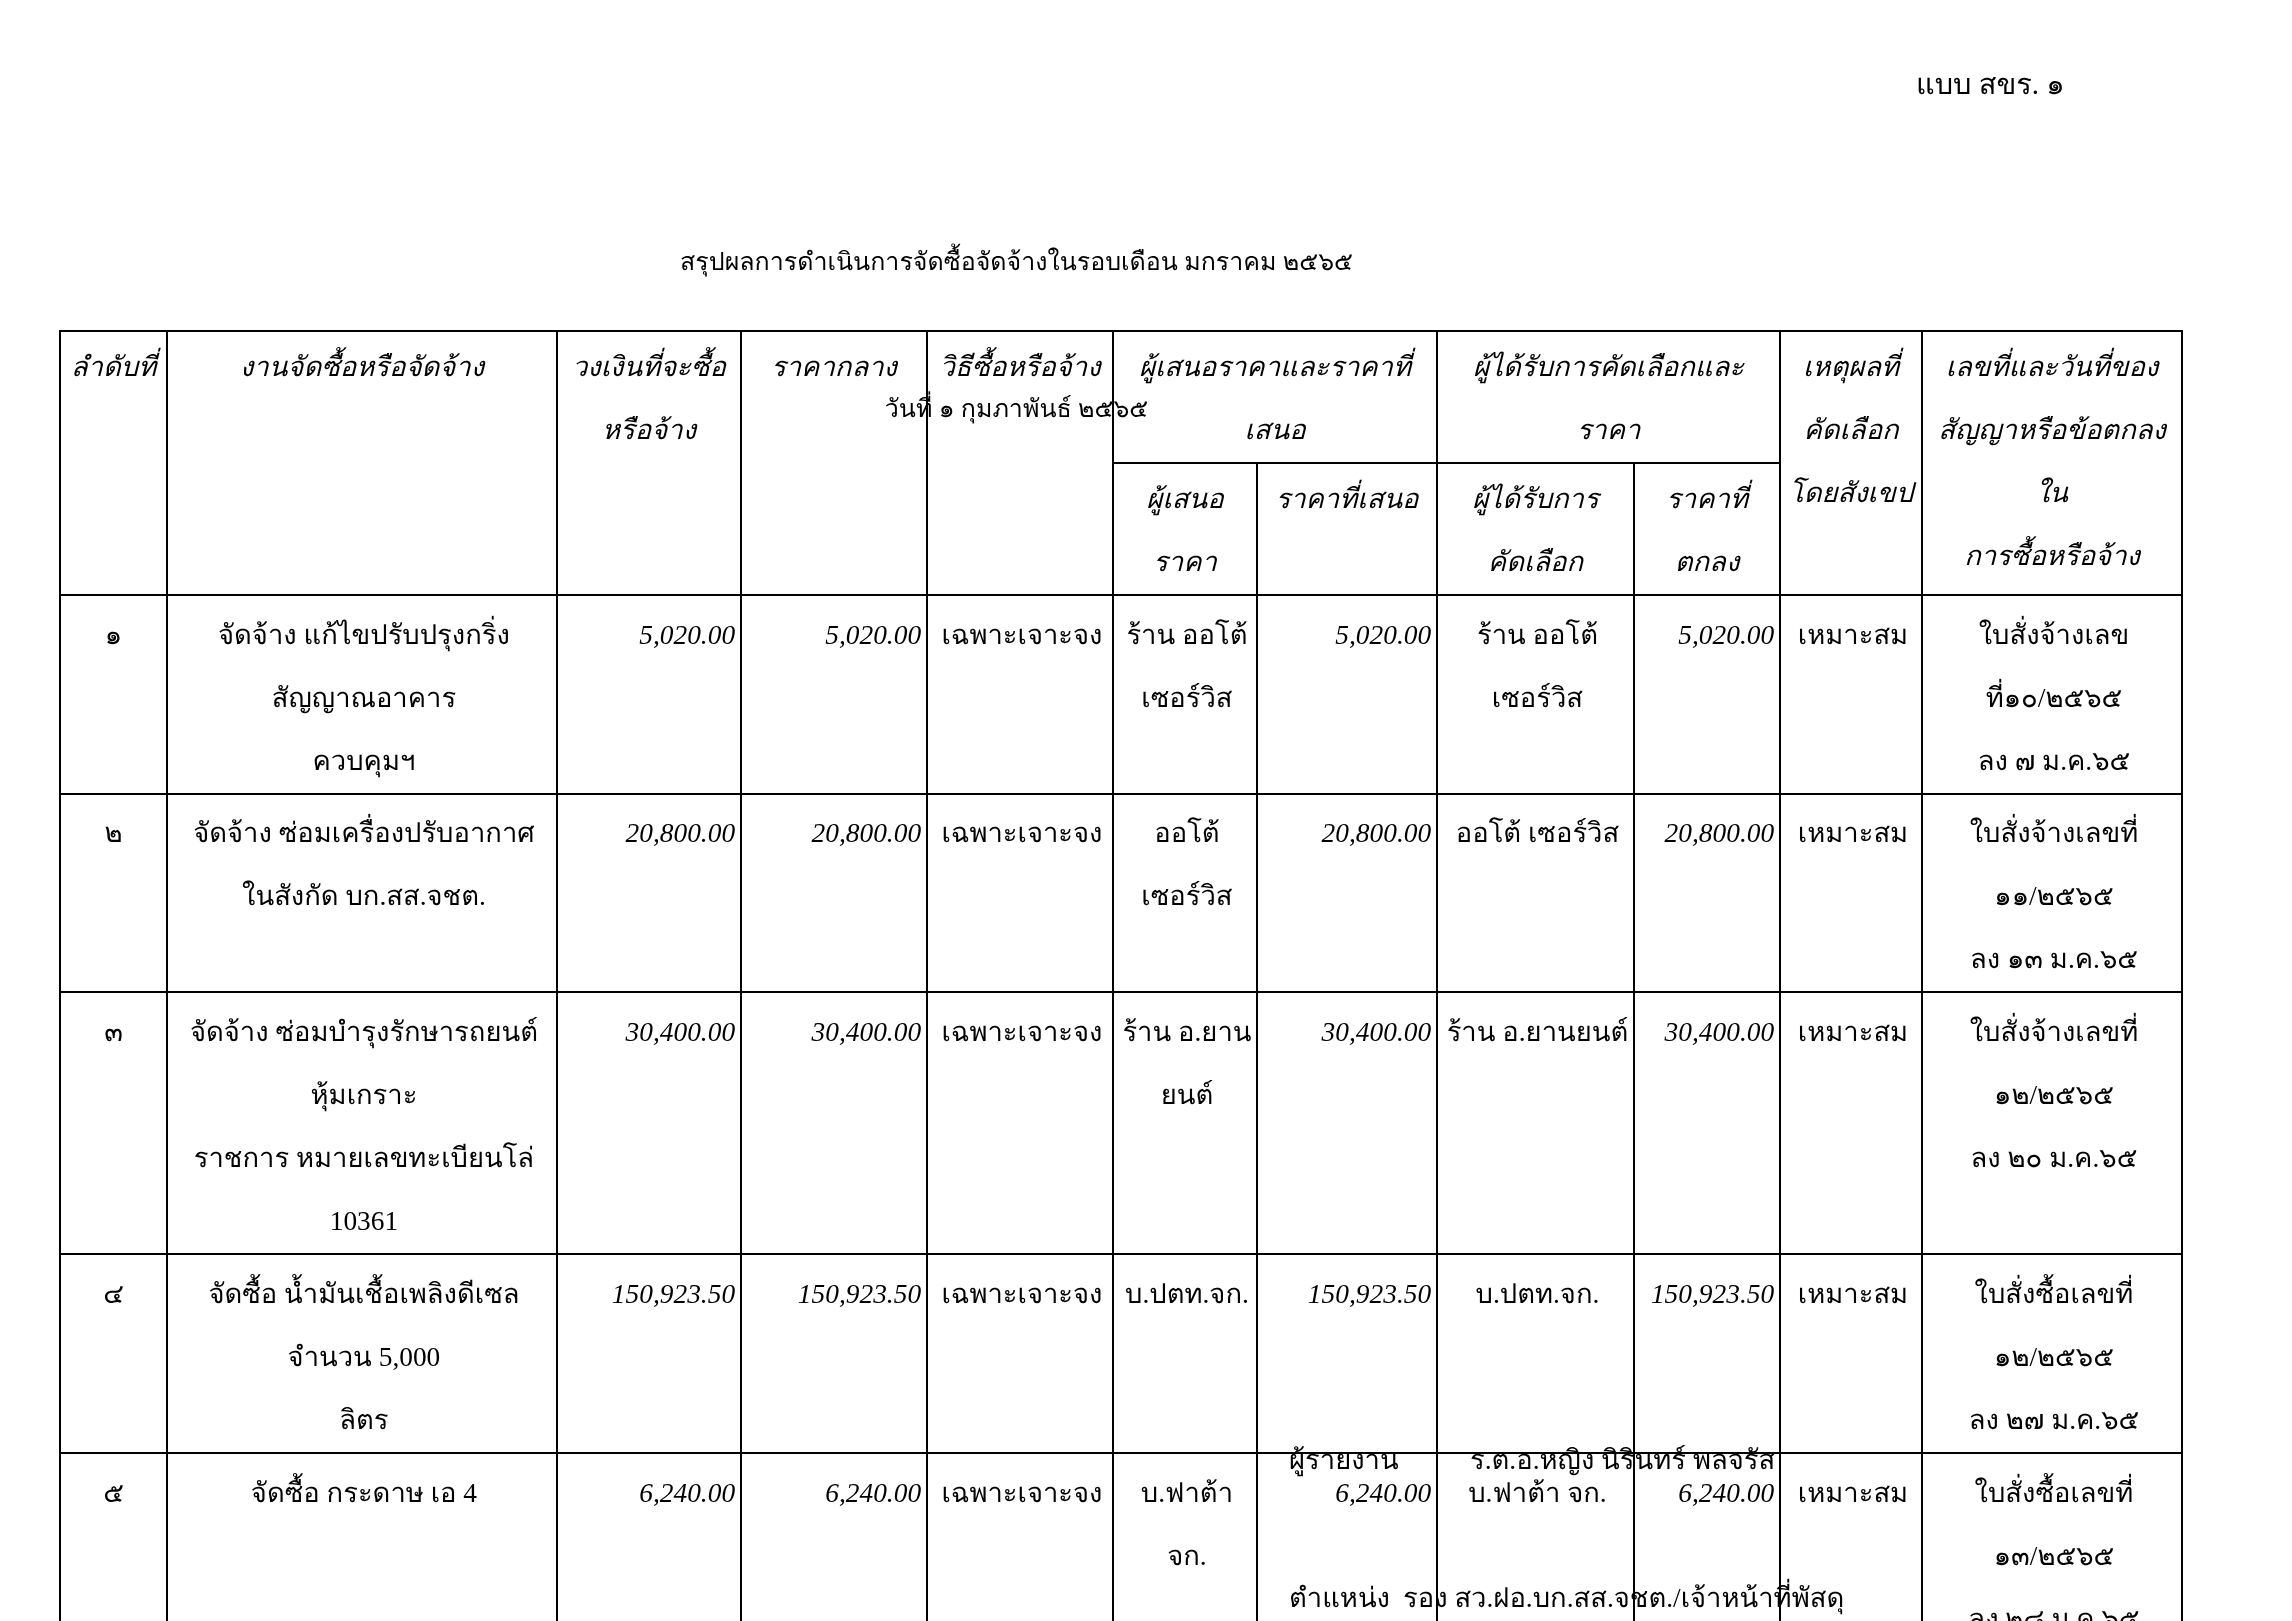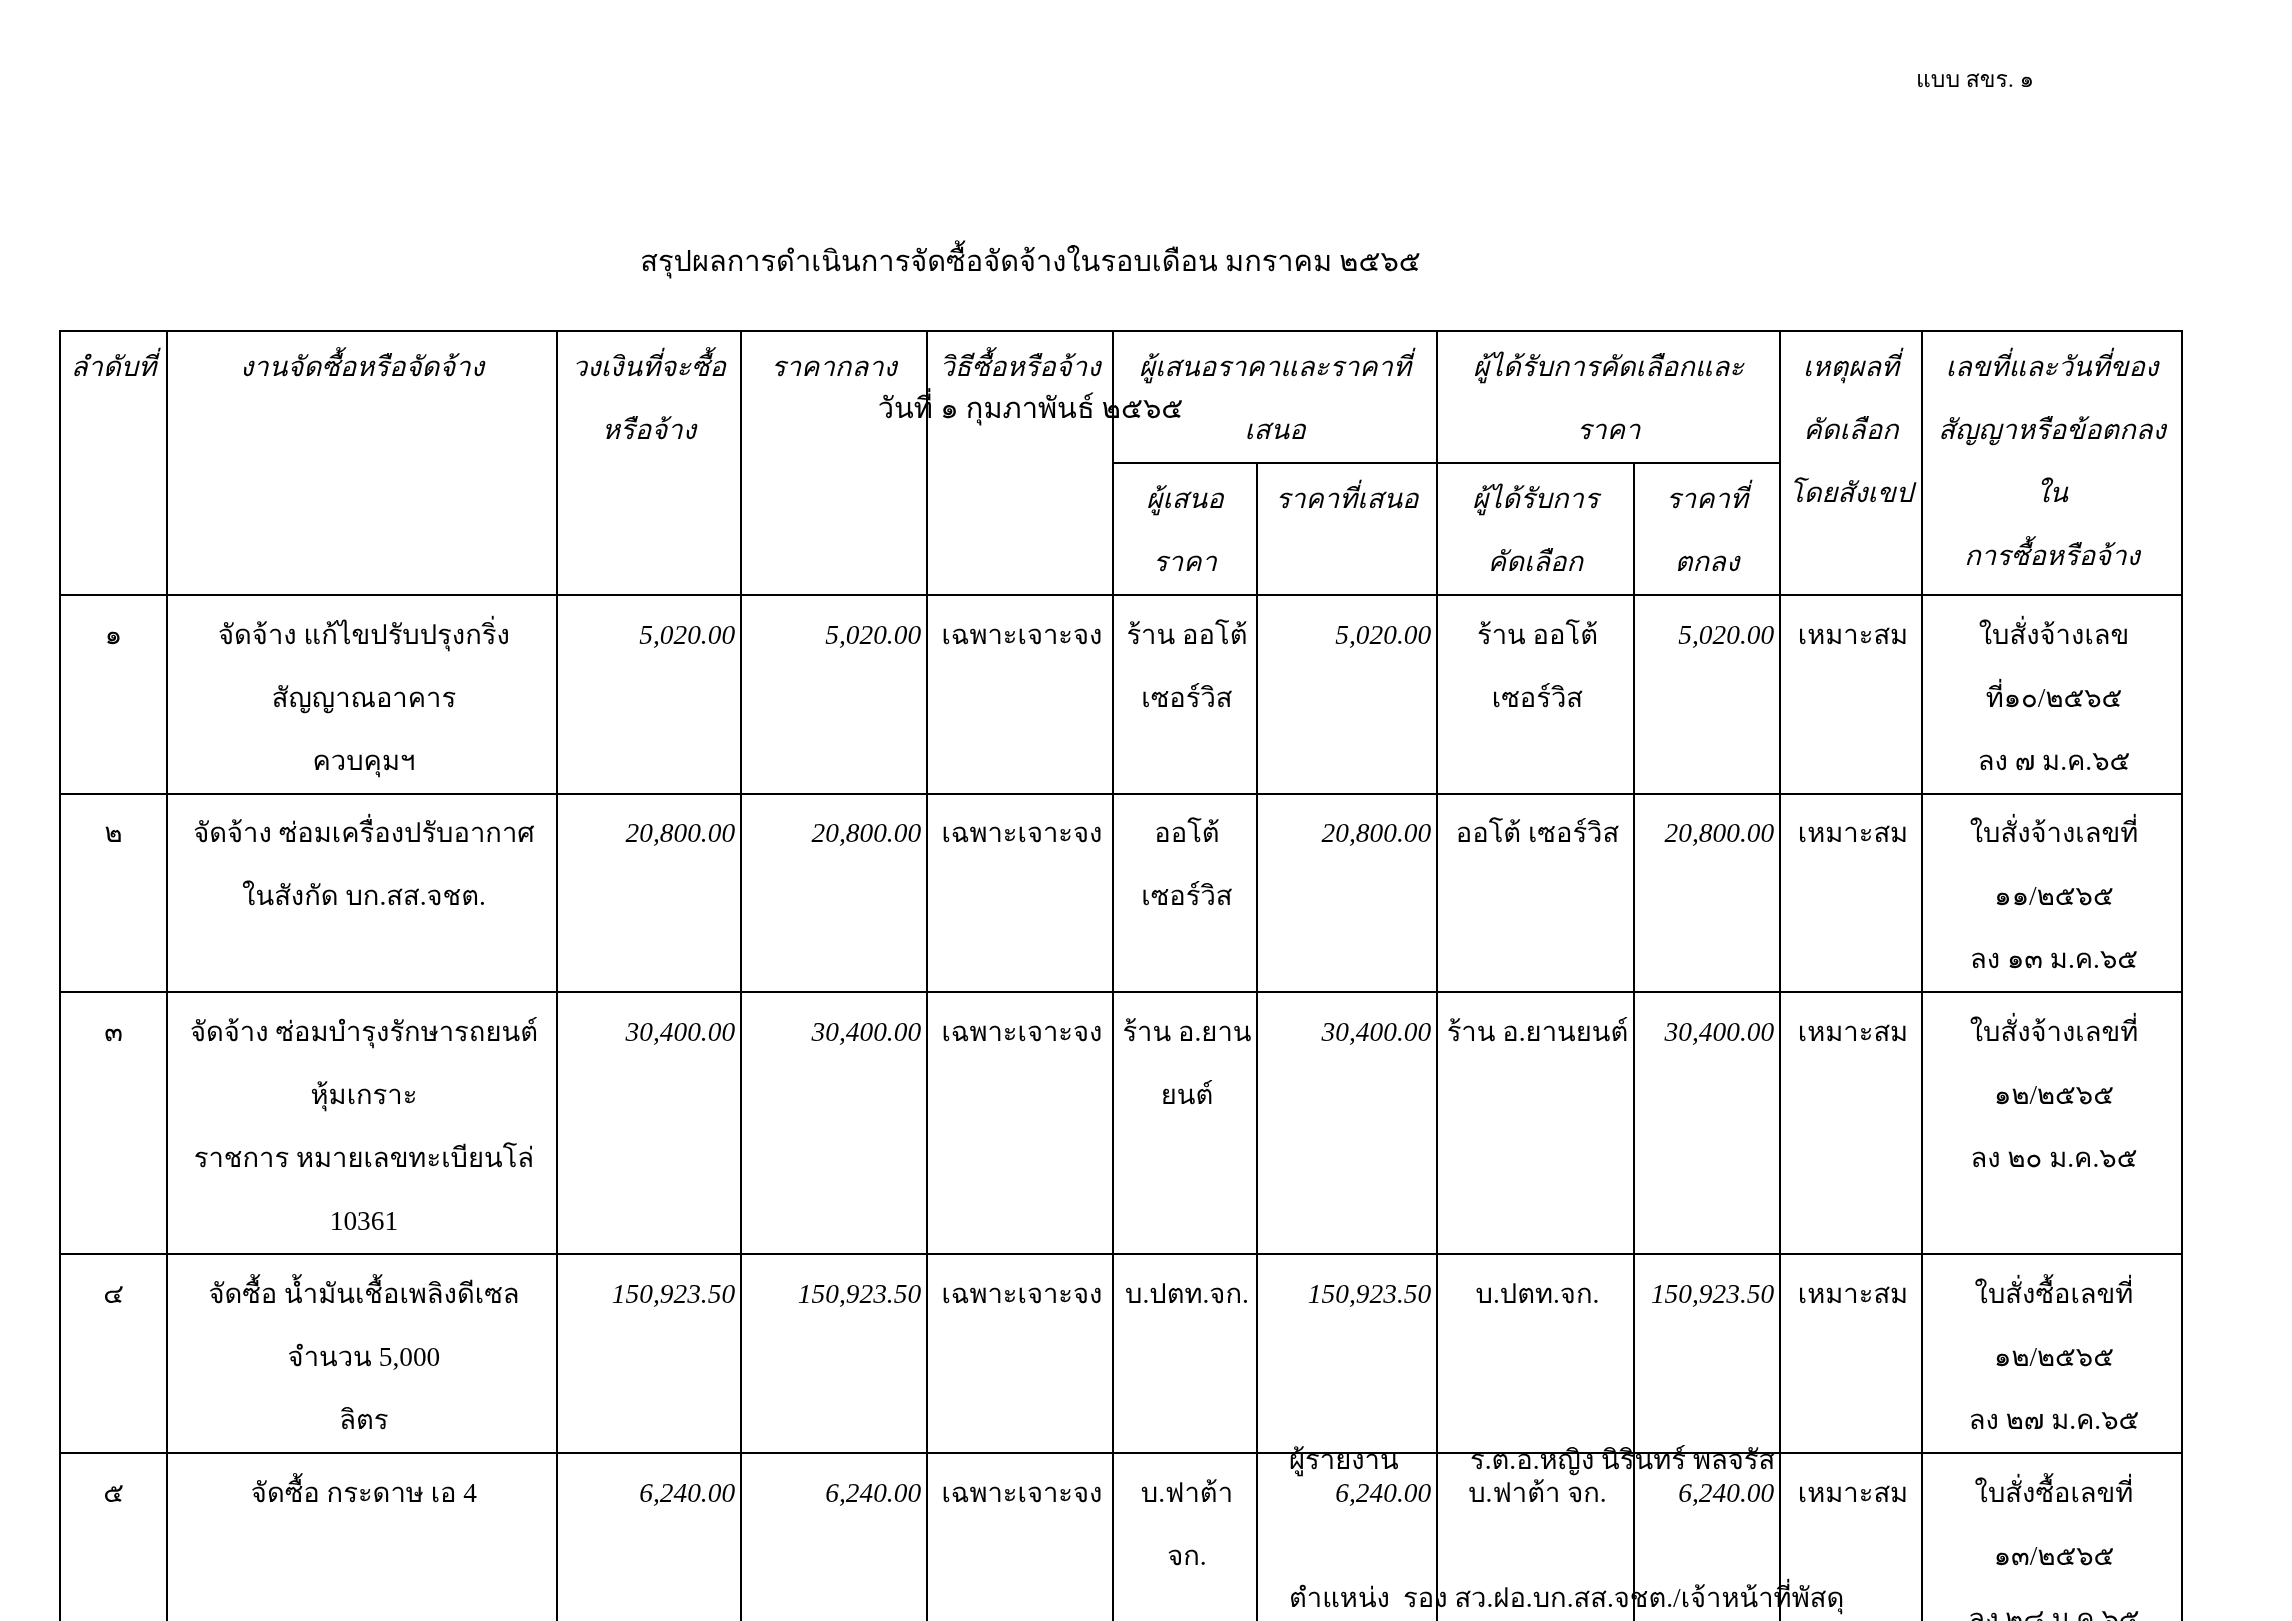--- a/index.html
+++ b/index.html
@@ -13,31 +13,31 @@
   body {
     position: relative;
     width: 2293px;
     height: 1621px;
     overflow: hidden;
   }
   .form-code {
     position: absolute;
     top: 61px;
     left: 1916px;
-    font-size: 23px;
+    font-size: 29px;
     white-space: pre;
   }
   .header-block {
     position: absolute;
     top: 139px;
-    left: 16px;
+    left: 2px;
     width: 2029px;
     text-align: center;
     line-height: 49px;
-    font-size: 29px;
+    font-size: 25px;
     white-space: pre-wrap;
   }
   table.main {
     position: absolute;
     top: 330px;
     left: 59px;
     width: 2123px;
     border-collapse: collapse;
     table-layout: fixed;
   }

